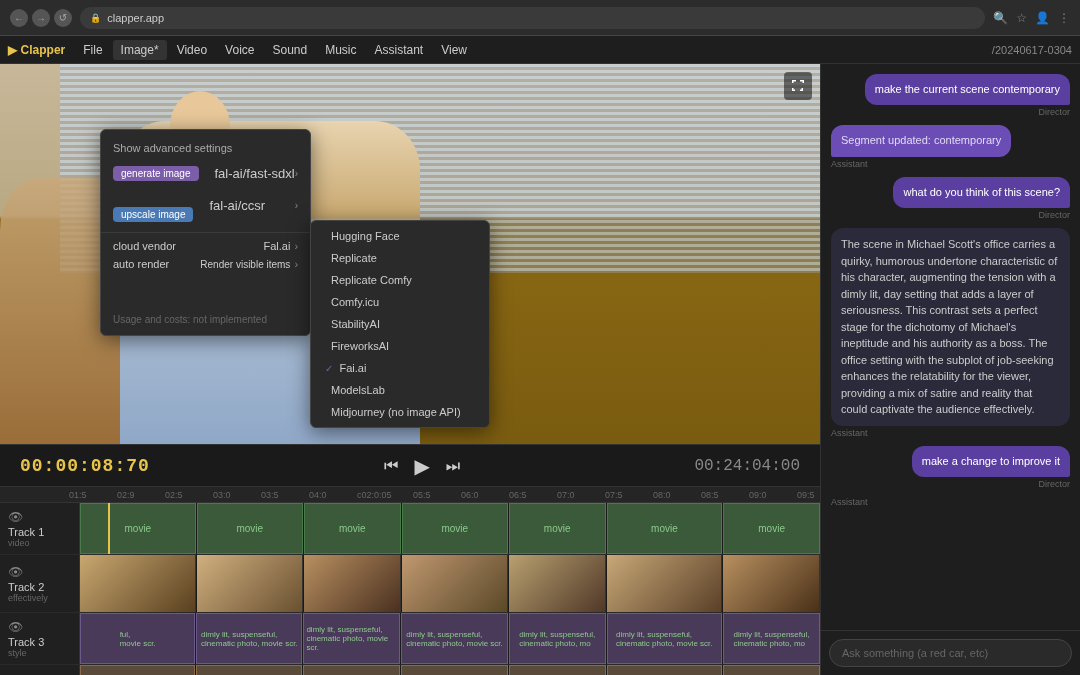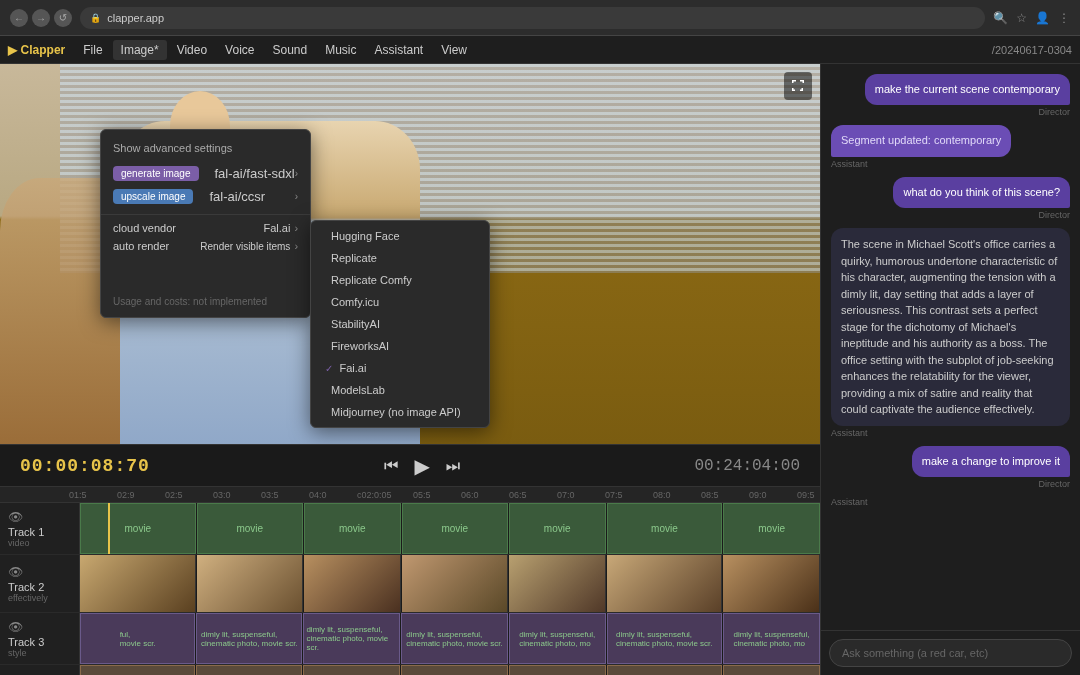--- a/index.html
+++ b/index.html
@@ -175,20 +175,21 @@
       font-size: 10px;
       font-weight: 500;
     }
     .tag-blue {
       background: #4a7ab5;
       color: #fff;
       padding: 2px 8px;
       border-radius: 4px;
       font-size: 10px;
       font-weight: 500;
+      margin-top: 18px;
     }
     .tag-value {
       color: #ccc;
       font-size: 13px;
       flex: 1;
       margin-left: 16px;
     }
     .tag-arrow { color: #888; font-size: 10px; }
     .dropdown-row {
       display: flex;

